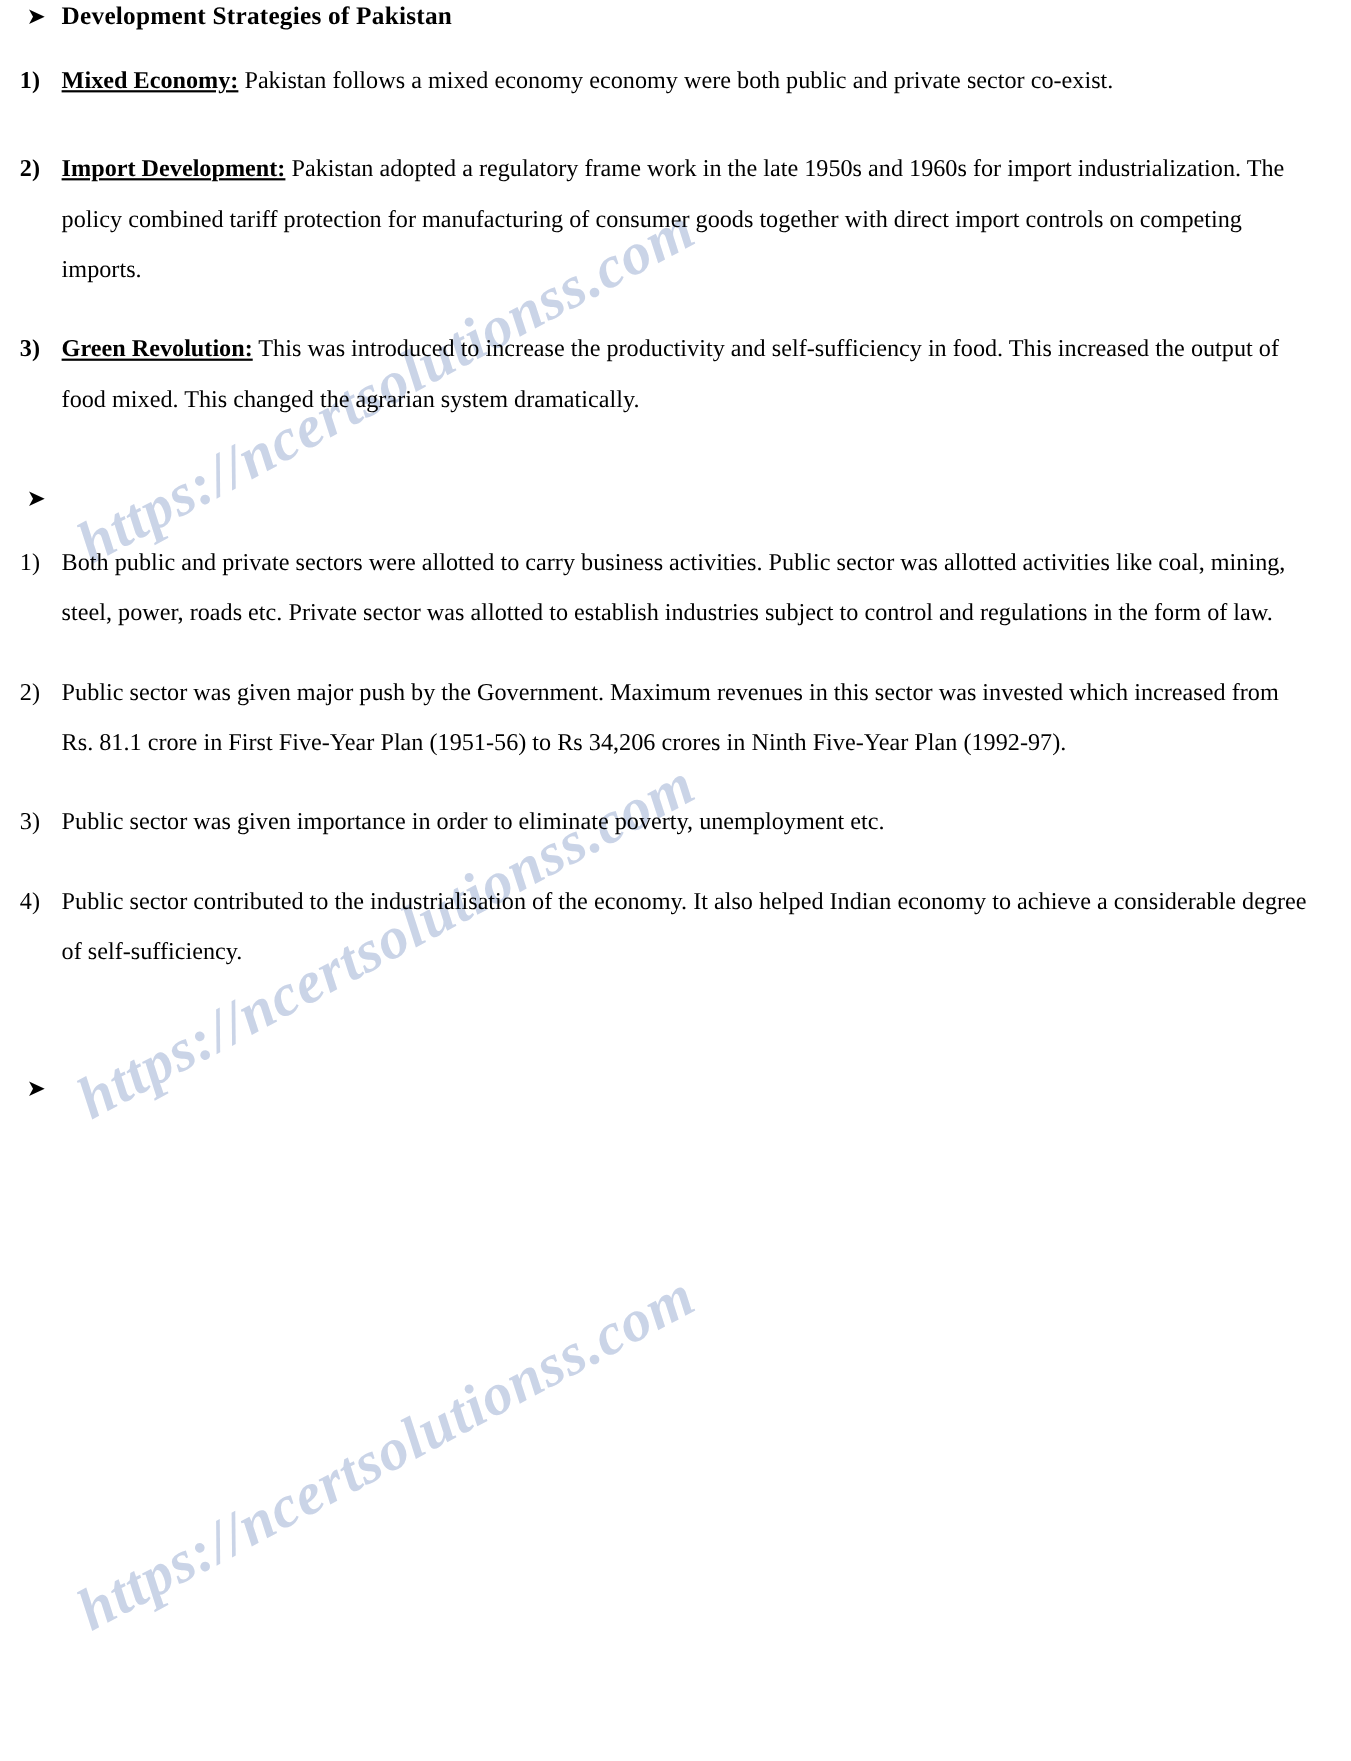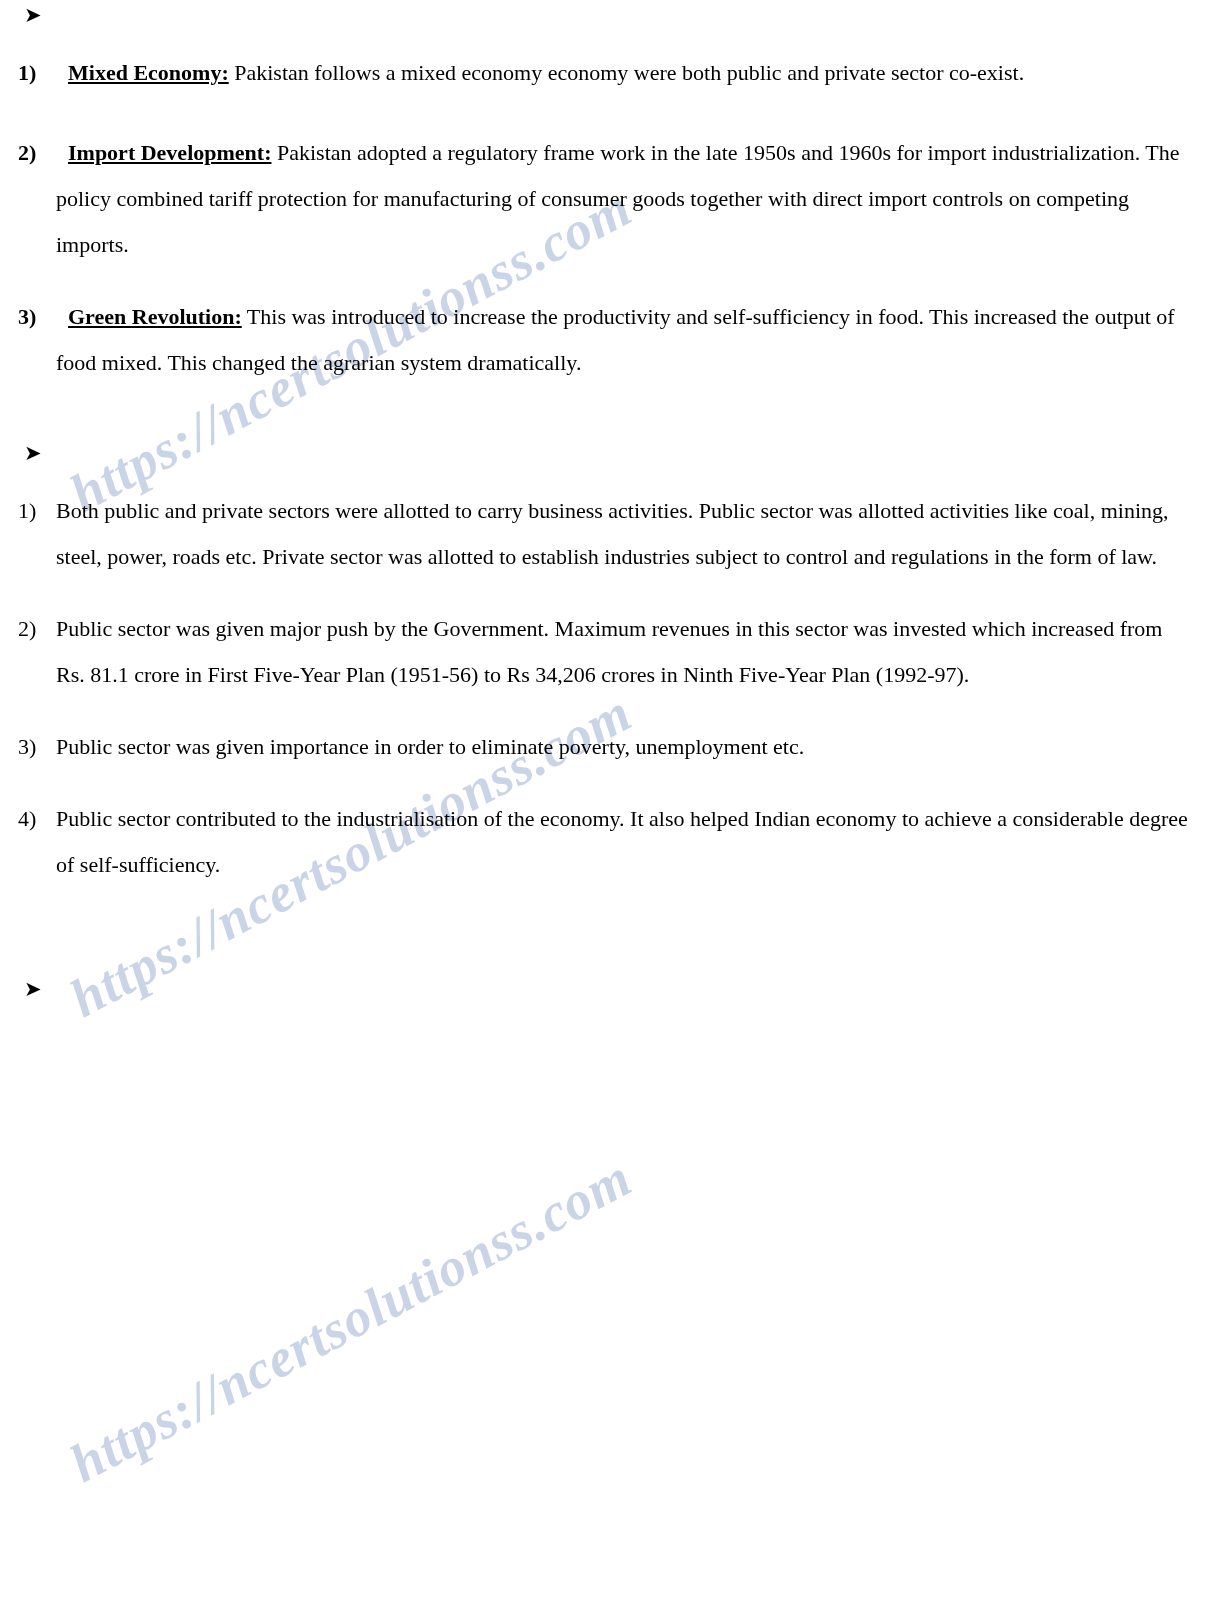--- a/index.html
+++ b/index.html
@@ -82,40 +82,40 @@
   .item-num.bold { font-weight: bold; }
   .item-body {
     font-size: 22px;
     line-height: 46px;
     flex: 1;
     text-align: left;
   }
   .lead {
     font-weight: bold;
     text-decoration: underline;
-    margin-left: 12px;
   }
   .spacer-lg { height: 34px; }
   .spacer-md { height: 26px; }
   .spacer-sm { height: 14px; }
   .spacer-xl { height: 52px; }
 </style>
 </head>
 <body>
 
 <div class="page">
 
   <div class="watermark wm1">https://ncertsolutionss.com</div>
   <div class="watermark wm2">https://ncertsolutionss.com</div>
   <div class="watermark wm3">https://ncertsolutionss.com</div>
 
   <div class="content">
 
     <div class="heading-row">
       <div class="arrow-bullet">➤</div>
+      <div class="heading-text">Development Strategies of Pakistan</div>
     </div>
 
     <div class="spacer-sm"></div>
 
     <div class="item">
       <div class="item-num bold">1)</div>
       <div class="item-body">
         <span class="lead">Mixed Economy:</span><span> Pakistan follows a mixed economy economy were both public and private sector co-exist.</span>
       </div>
     </div>

